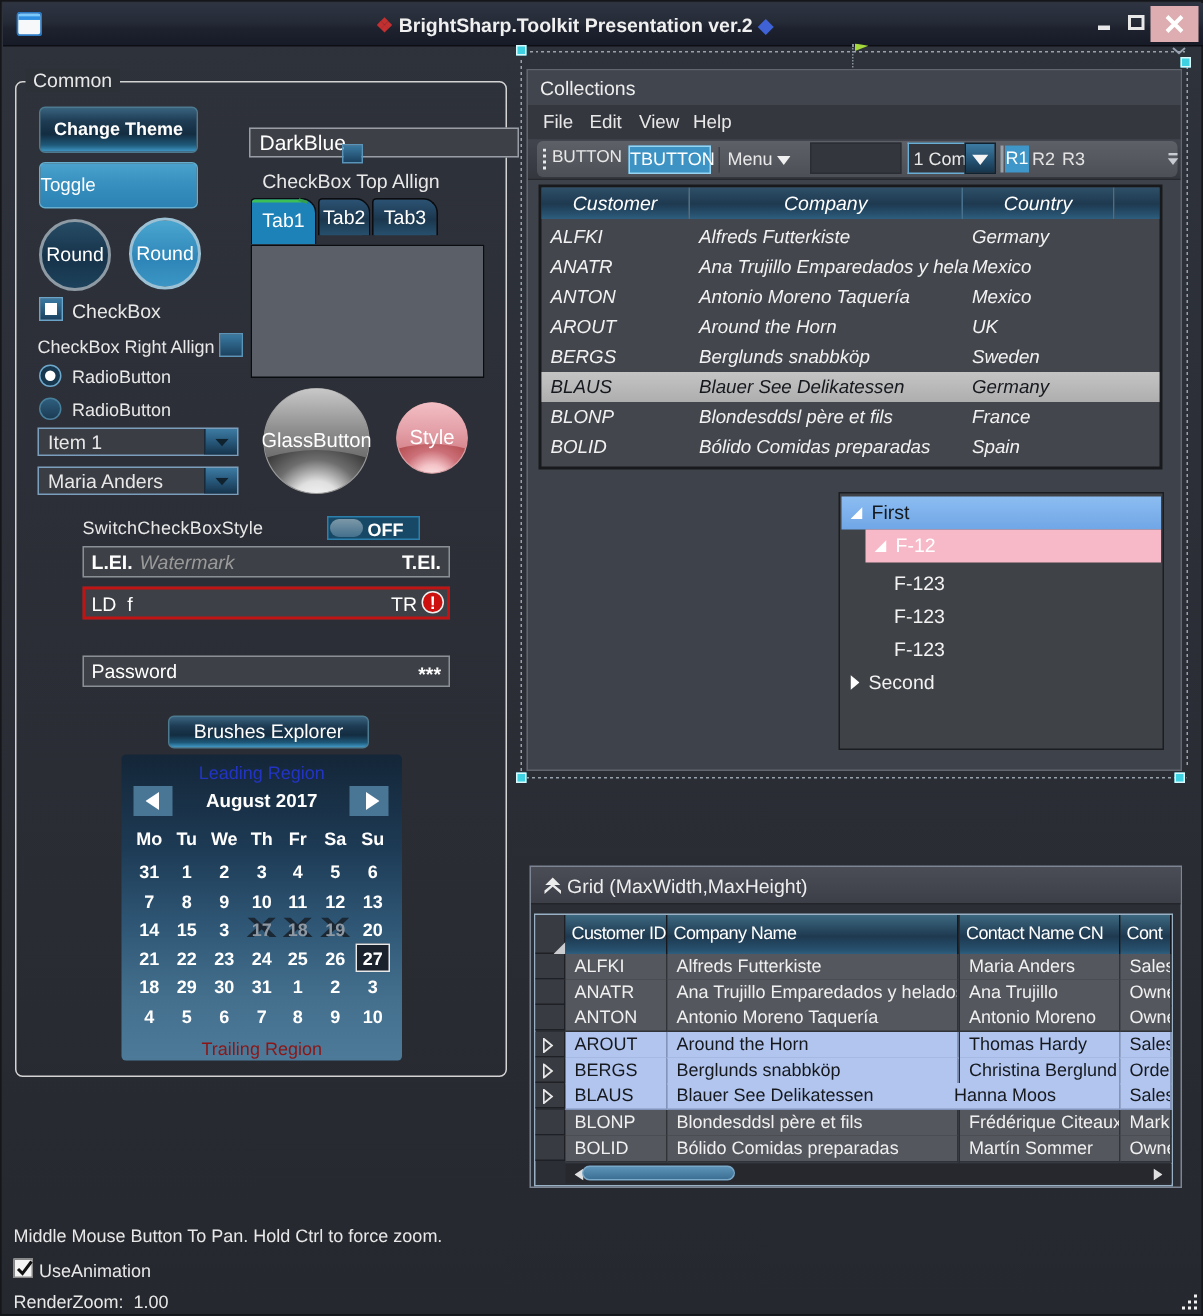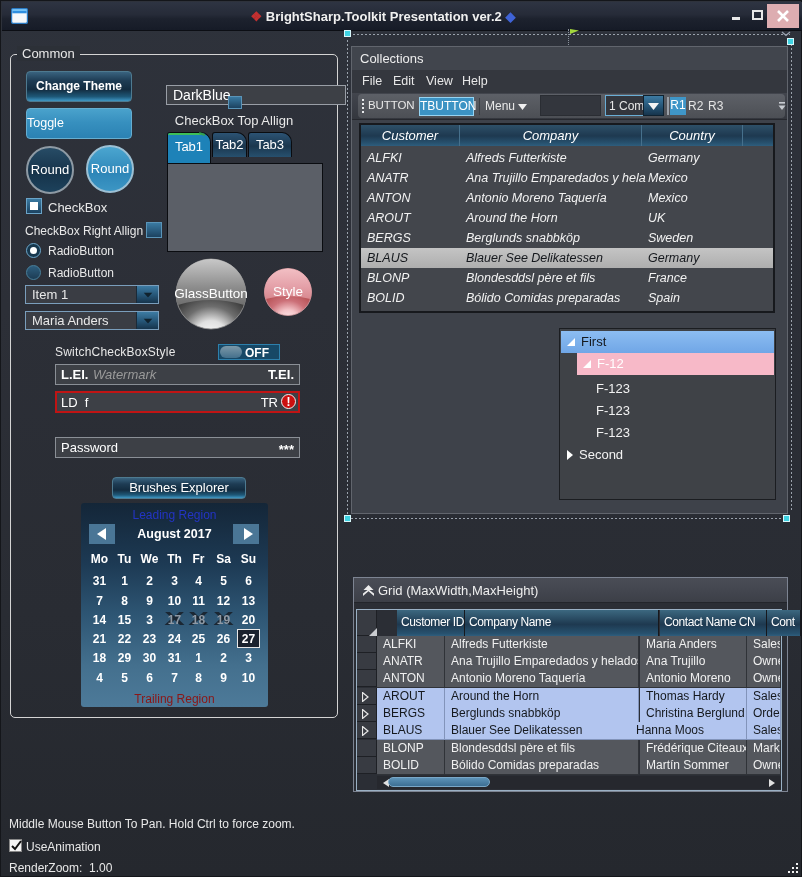--- a/index.html
+++ b/index.html
@@ -51,21 +51,21 @@
   .handle { width:7px; height:7px; background:#3ed2e2; border:1px solid #d8f8fc; position:absolute; }
   .dash-h { position:absolute; height:1px; background:repeating-linear-gradient(90deg,#9aa2ac 0px,#9aa2ac 2px,transparent 2px,transparent 4px); }
   .dash-v { position:absolute; width:1px; background:repeating-linear-gradient(180deg,#9aa2ac 0px,#9aa2ac 2px,transparent 2px,transparent 4px); }
 
   #gridwin { left:352px; top:576px; width:435px; height:215px; background:#2b2e35; border:1px solid #7d8492; }
   #gridwin .wtitle { height:25px; line-height:25px;
      background:linear-gradient(180deg,#4a4d56 0%,#42454e 60%,#3c3f47 100%);
      border-bottom:1px solid #23252b; padding-left:24px; }
   .dg-head { position:absolute; top:0; height:26px; font-size:12px; letter-spacing:-0.4px; overflow:hidden; white-space:nowrap; padding-left:4px!important;
      background:linear-gradient(180deg,#3c6880 0%,#1e3950 55%,#27516e 90%,#2e5e7e 100%);
-     border-right:1px solid #16181d; color:#fff; line-height:25px; padding-left:6px;margin-left:20px; }
+     border-right:1px solid #16181d; color:#fff; line-height:25px; padding-left:6px; }
   .dg-row { position:absolute; left:0; width:100%; height:17px; }
   .dg-cell { position:absolute; top:0; height:18px; line-height:17px; padding-left:6px; border-right:1px solid #303338; border-bottom:1px solid #303338; background:#54575d; color:#f0f0f0; overflow:hidden; white-space:nowrap; font-size:12px; }
   .sel .dg-cell { background:#b2c5ef; color:#15191e; border-right:1px solid #8294ba; border-bottom:1px solid #8294ba; }
 </style>
 </head>
 <body>
 <div id="app">
   <div class="abs" id="titlebar"></div>
   <div class="abs" id="title-text"><span style="color:#c43030">❖</span> BrightSharp.Toolkit Presentation ver.2 <span style="color:#3f63d6">◆</span></div>
 

